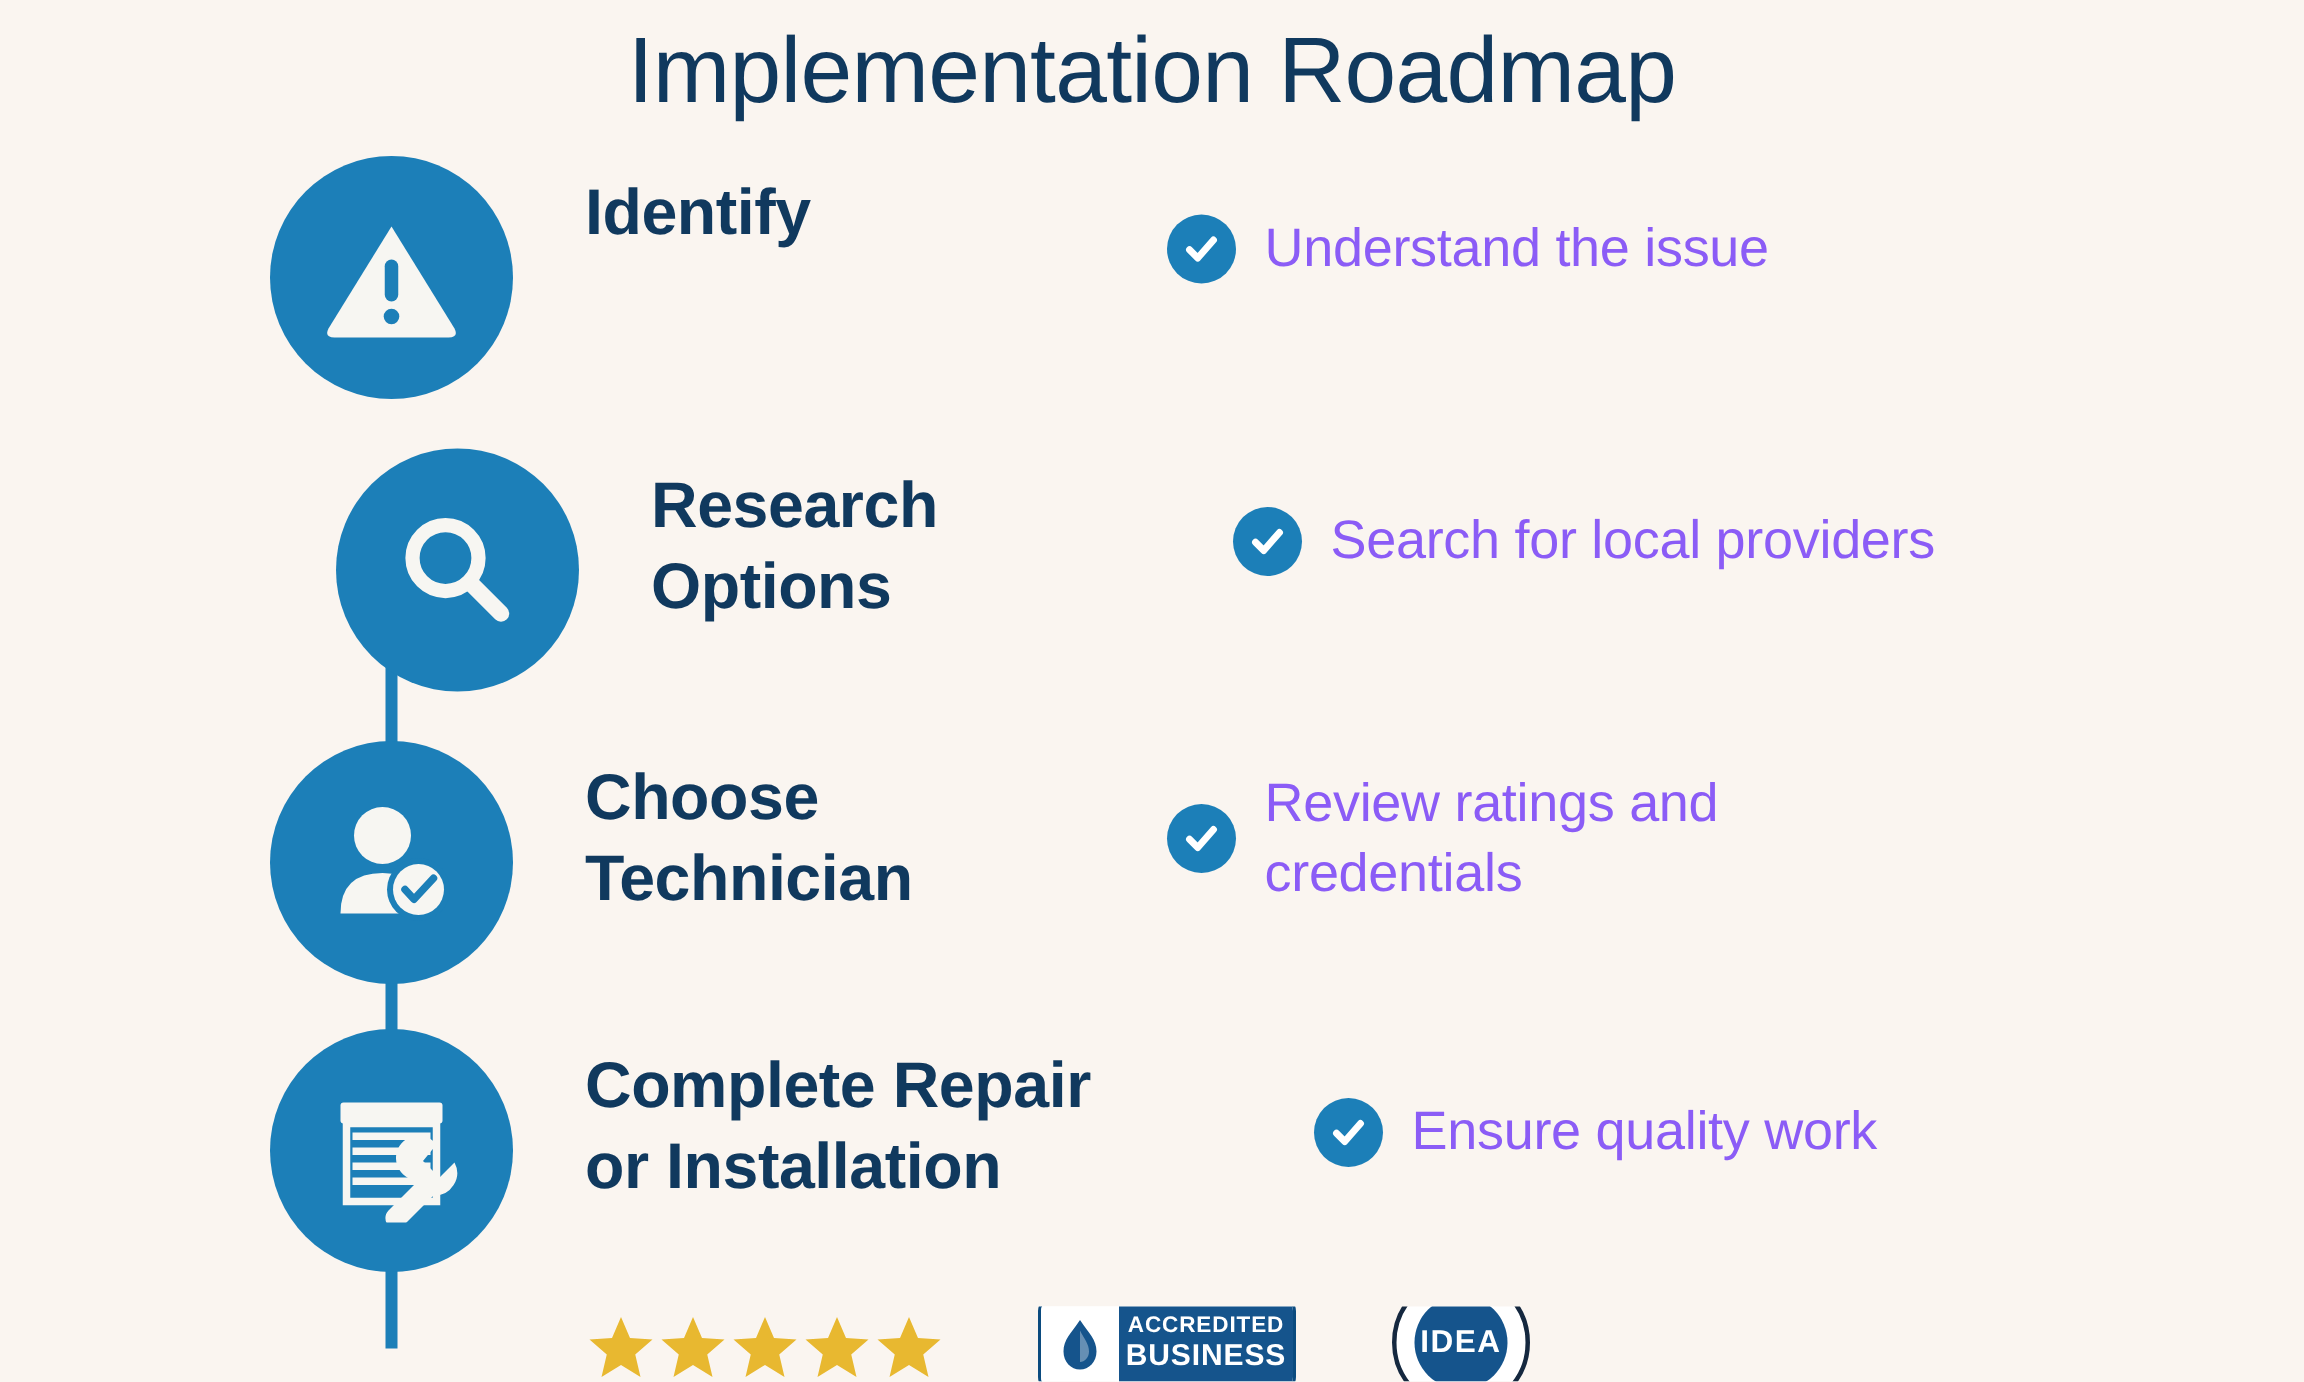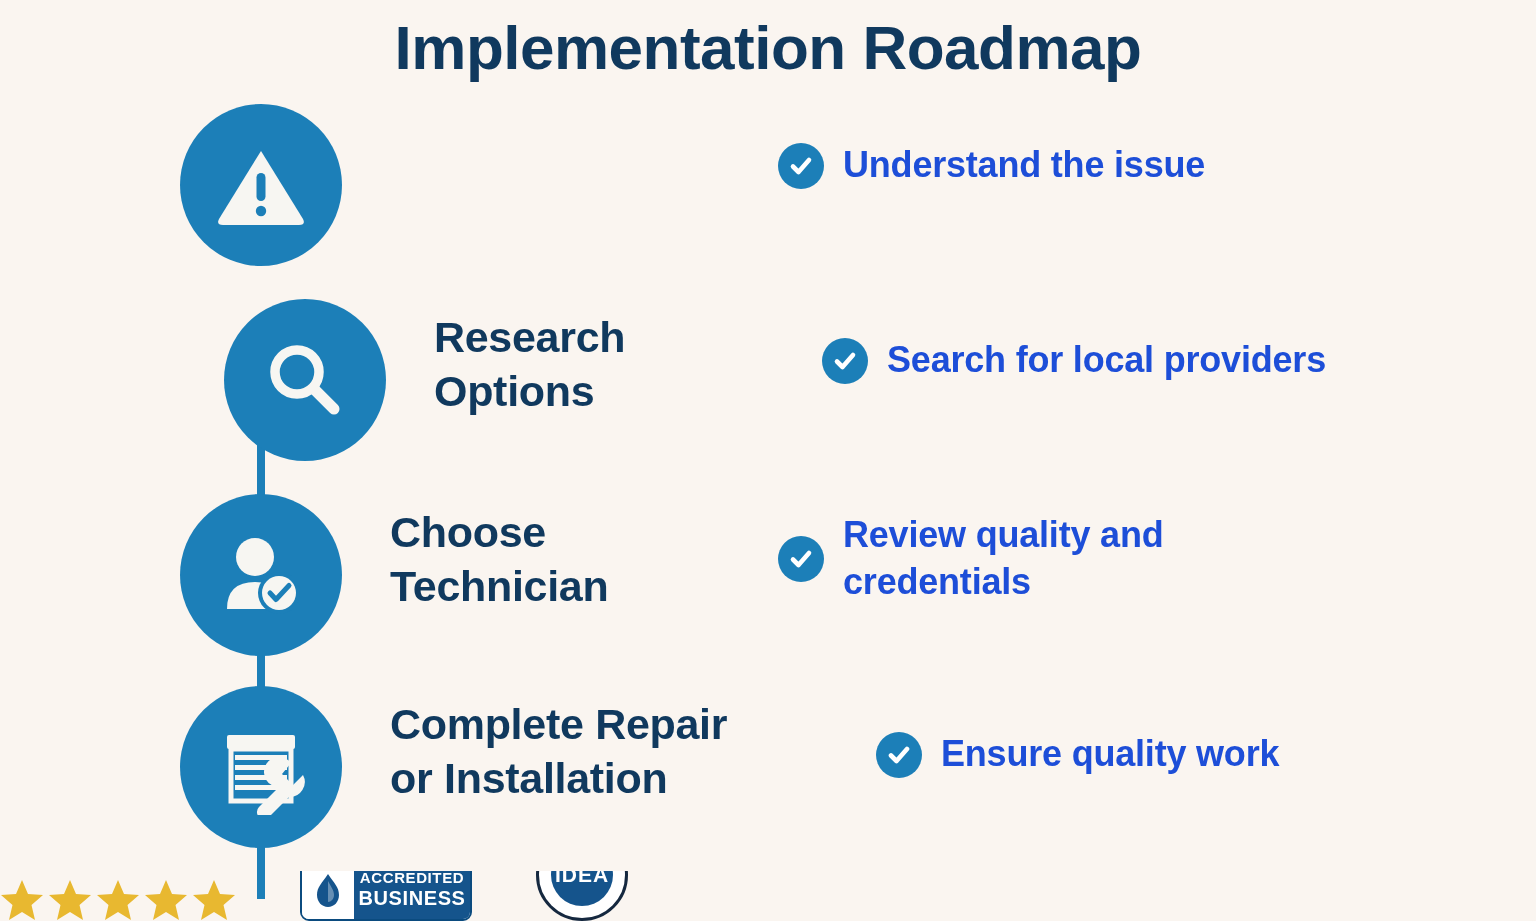--- a/index.html
+++ b/index.html
@@ -14,21 +14,21 @@
   body {
     background:#FAF5F0;
     font-family:"Liberation Sans", sans-serif;
     position:relative;
   }
 
   
   .page-title {
     text-align:center;
     font-size:62px;
-    font-weight:bold;
+    font-weight:normal;
     color:#10395E;
     letter-spacing:-0.5px;
     padding-top:14px;
     line-height:1.1;
   }
 
   
   .roadmap {
     position:relative;
     margin-top:22px;
@@ -107,37 +107,37 @@
     border-radius:50%;
     background:#1C7FB8;
     display:flex;
     align-items:center;
     justify-content:center;
   }
   .check svg { display:block; }
 
   .bullet-text {
     font-size:36px;
-    color:#1d4ed8;
+    color:#8b5cf6;
     line-height:1.30;
     letter-spacing:-0.2px;
     max-width:520px;
-    font-weight:bold;
   }
   .bullet-text .l2 { display:block; }
 
   
   .badges {
     position:absolute;
     left:0;
     bottom:0;
     width:100%;
     height:50px;
     display:flex;
-    align-items:flex-end;
+    align-items:center;
+    padding-left:392px;
     gap:64px;
     overflow:hidden;
   }
 
   .stars { display:flex; gap:4px; margin-top:2px; }
   .stars svg { display:block; }
 
   .accredited {
     margin-top:0px;
     width:172px;
@@ -219,20 +219,21 @@
     <div class="node">
       <span>
         <svg width="96" height="96" viewBox="0 0 96 96">
           <path d="M48 14 L90 82 Q93 88 86 88 L10 88 Q3 88 6 82 Z" fill="#F7F6F2"></path>
           <rect x="43.5" y="36" width="9" height="28" rx="4.5" fill="#1C7FB8"></rect>
           <circle cx="48" cy="74" r="5.2" fill="#1C7FB8"></circle>
         </svg>
       </span>
     </div>
     <div class="step-label">
+      <span>Identify</span>
     </div>
     <div class="bullet bullet-0">
       <span class="check">
         <svg width="30" height="30" viewBox="0 0 30 30">
           <path d="M7 15.5 L12.5 21 L23 9" stroke="#FFFFFF" stroke-width="4.6" fill="none" stroke-linecap="round" stroke-linejoin="round"></path>
         </svg>
       </span>
       <span class="bullet-text">
         <span>Understand the issue</span>
       </span>
@@ -280,21 +281,21 @@
       <span>Choose</span>
       <span class="l2">Technician</span>
     </div>
     <div class="bullet bullet-2">
       <span class="check">
         <svg width="30" height="30" viewBox="0 0 30 30">
           <path d="M7 15.5 L12.5 21 L23 9" stroke="#FFFFFF" stroke-width="4.6" fill="none" stroke-linecap="round" stroke-linejoin="round"></path>
         </svg>
       </span>
       <span class="bullet-text">
-        <span>Review quality and</span>
+        <span>Review ratings and</span>
         <span class="l2">credentials</span>
       </span>
     </div>
   </div>
 
   <div class="step step-3">
     <div class="node">
       <span>
         <svg width="96" height="96" viewBox="0 0 96 96">
           <rect x="14" y="16" width="68" height="14" rx="2" fill="#F7F6F2"></rect>

